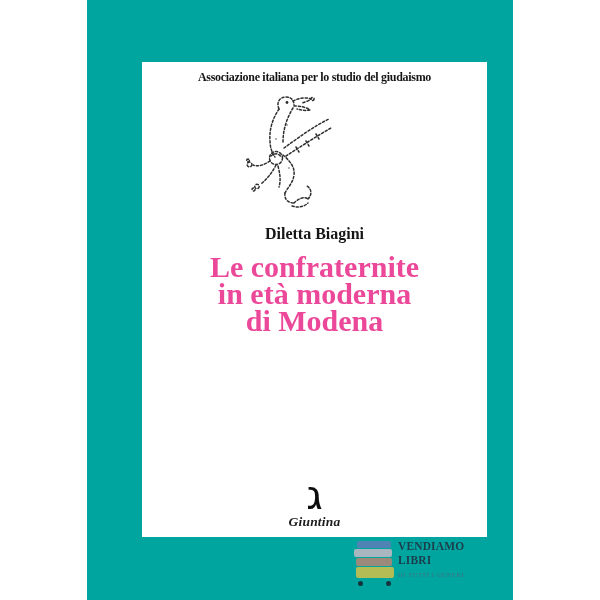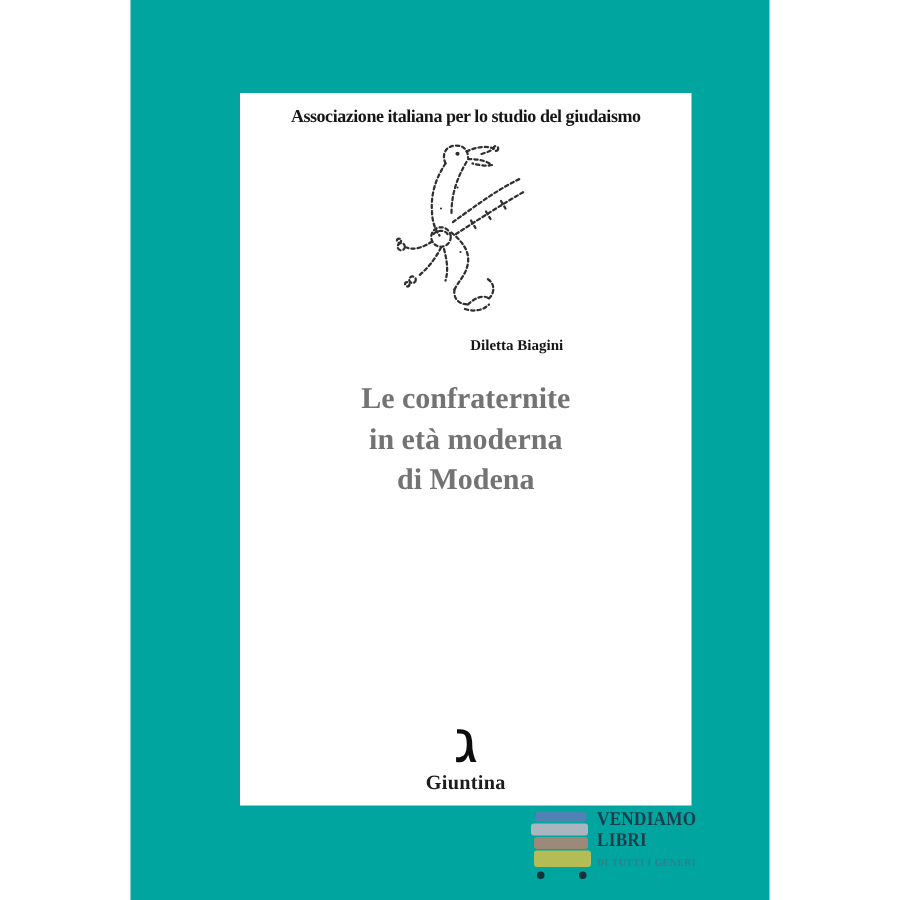--- a/index.html
+++ b/index.html
@@ -7,50 +7,50 @@
     position:relative;width:600px;height:600px;background:#ffffff;overflow:hidden;
     font-family:"Liberation Serif", serif;
   }
   
   .teal-bg{
     position:absolute;left:87px;top:0;width:426px;height:600px;
     background:#01A5A0;
   }
   
   .cover-card{
-    position:absolute;left:160px;top:62px;width:301px;height:475px;
+    position:absolute;left:142px;top:62px;width:345px;height:475px;
     background:#ffffff;
   }
   .association{
     position:absolute;left:0;top:8px;width:100%;
     text-align:center;font-weight:bold;font-size:12px;letter-spacing:-0.3px;
     color:#161616;
   }
   .dragon-wrap{
     position:absolute;left:97px;top:33px;width:102px;height:115px;
   }
   .author{
     position:absolute;left:0;top:163px;width:100%;
-    text-align:center;font-weight:bold;font-size:10px;color:#161616;padding-left:34px;
+    text-align:center;font-weight:bold;font-size:16px;color:#161616;
   }
   .title-block{
     position:absolute;left:0;top:191px;width:100%;
-    text-align:center;font-weight:bold;font-size:20px;line-height:27px;
-    color:#737373;
+    text-align:center;font-weight:bold;font-size:30px;line-height:27px;
+    color:#ec4899;
   }
   .publisher-block{
     position:absolute;left:0;bottom:7px;width:100%;text-align:center;
   }
   .gimel{
     font-family:"DejaVu Sans", sans-serif;
     font-size:40px;line-height:34px;color:#0d0d0d;display:block;
   }
   .publisher-name{
     display:block;margin-top:2px;
-    font-size:13.5px;font-weight:600;color:#1c1c1c;letter-spacing:0.2px;
+    font-size:13.5px;font-weight:600;color:#1c1c1c;letter-spacing:0.2px;font-style:italic;
   }
   
   .watermark{position:absolute;left:354px;top:539px;width:130px;height:50px;}
   .bookstack{position:absolute;left:0;top:0;width:42px;height:50px;}
   .book{position:absolute;border-radius:2px;}
   .book1{left:3px;top:2px;width:34px;height:7px;background:#4E83B4;}
   .book2{left:0px;top:10px;width:38px;height:8px;background:#A9B6BF;}
   .book3{left:2px;top:19px;width:36px;height:8px;background:#9B8A7A;}
   .book4{left:2px;top:28px;width:38px;height:11px;background:#B4BD55;}
   .wheel{position:absolute;width:5px;height:5px;border-radius:50%;background:#14323C;top:42px;}

